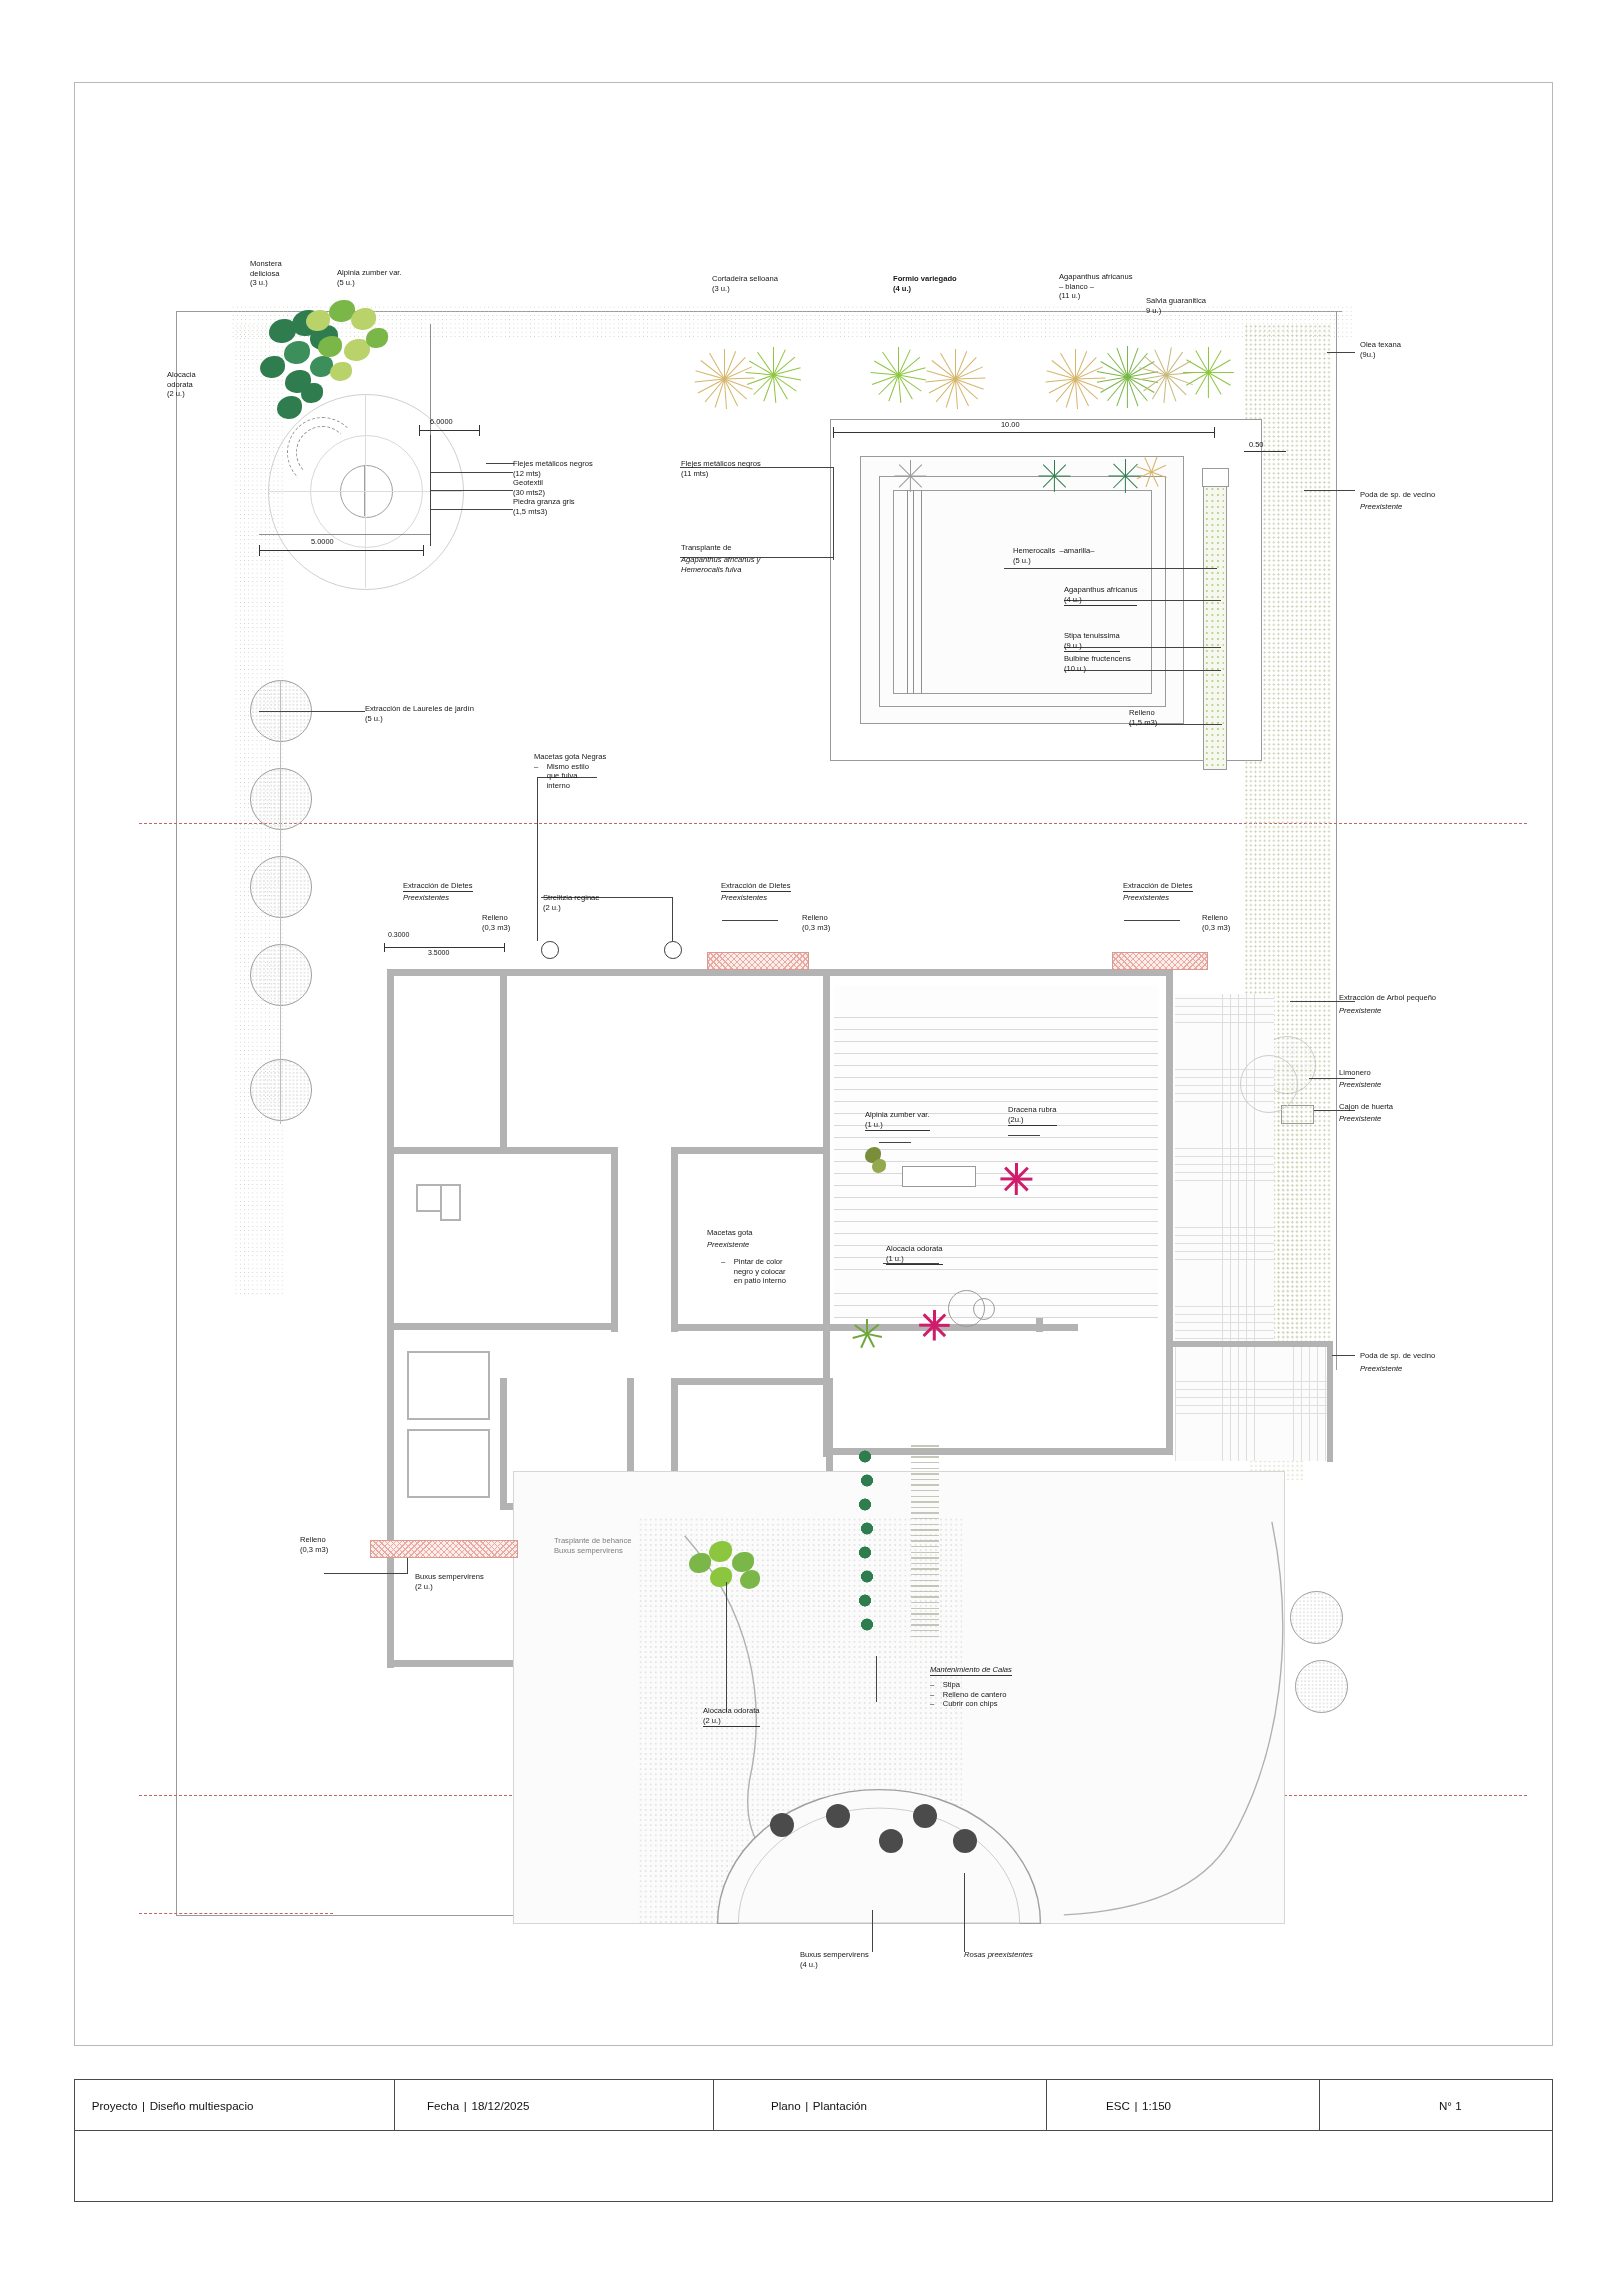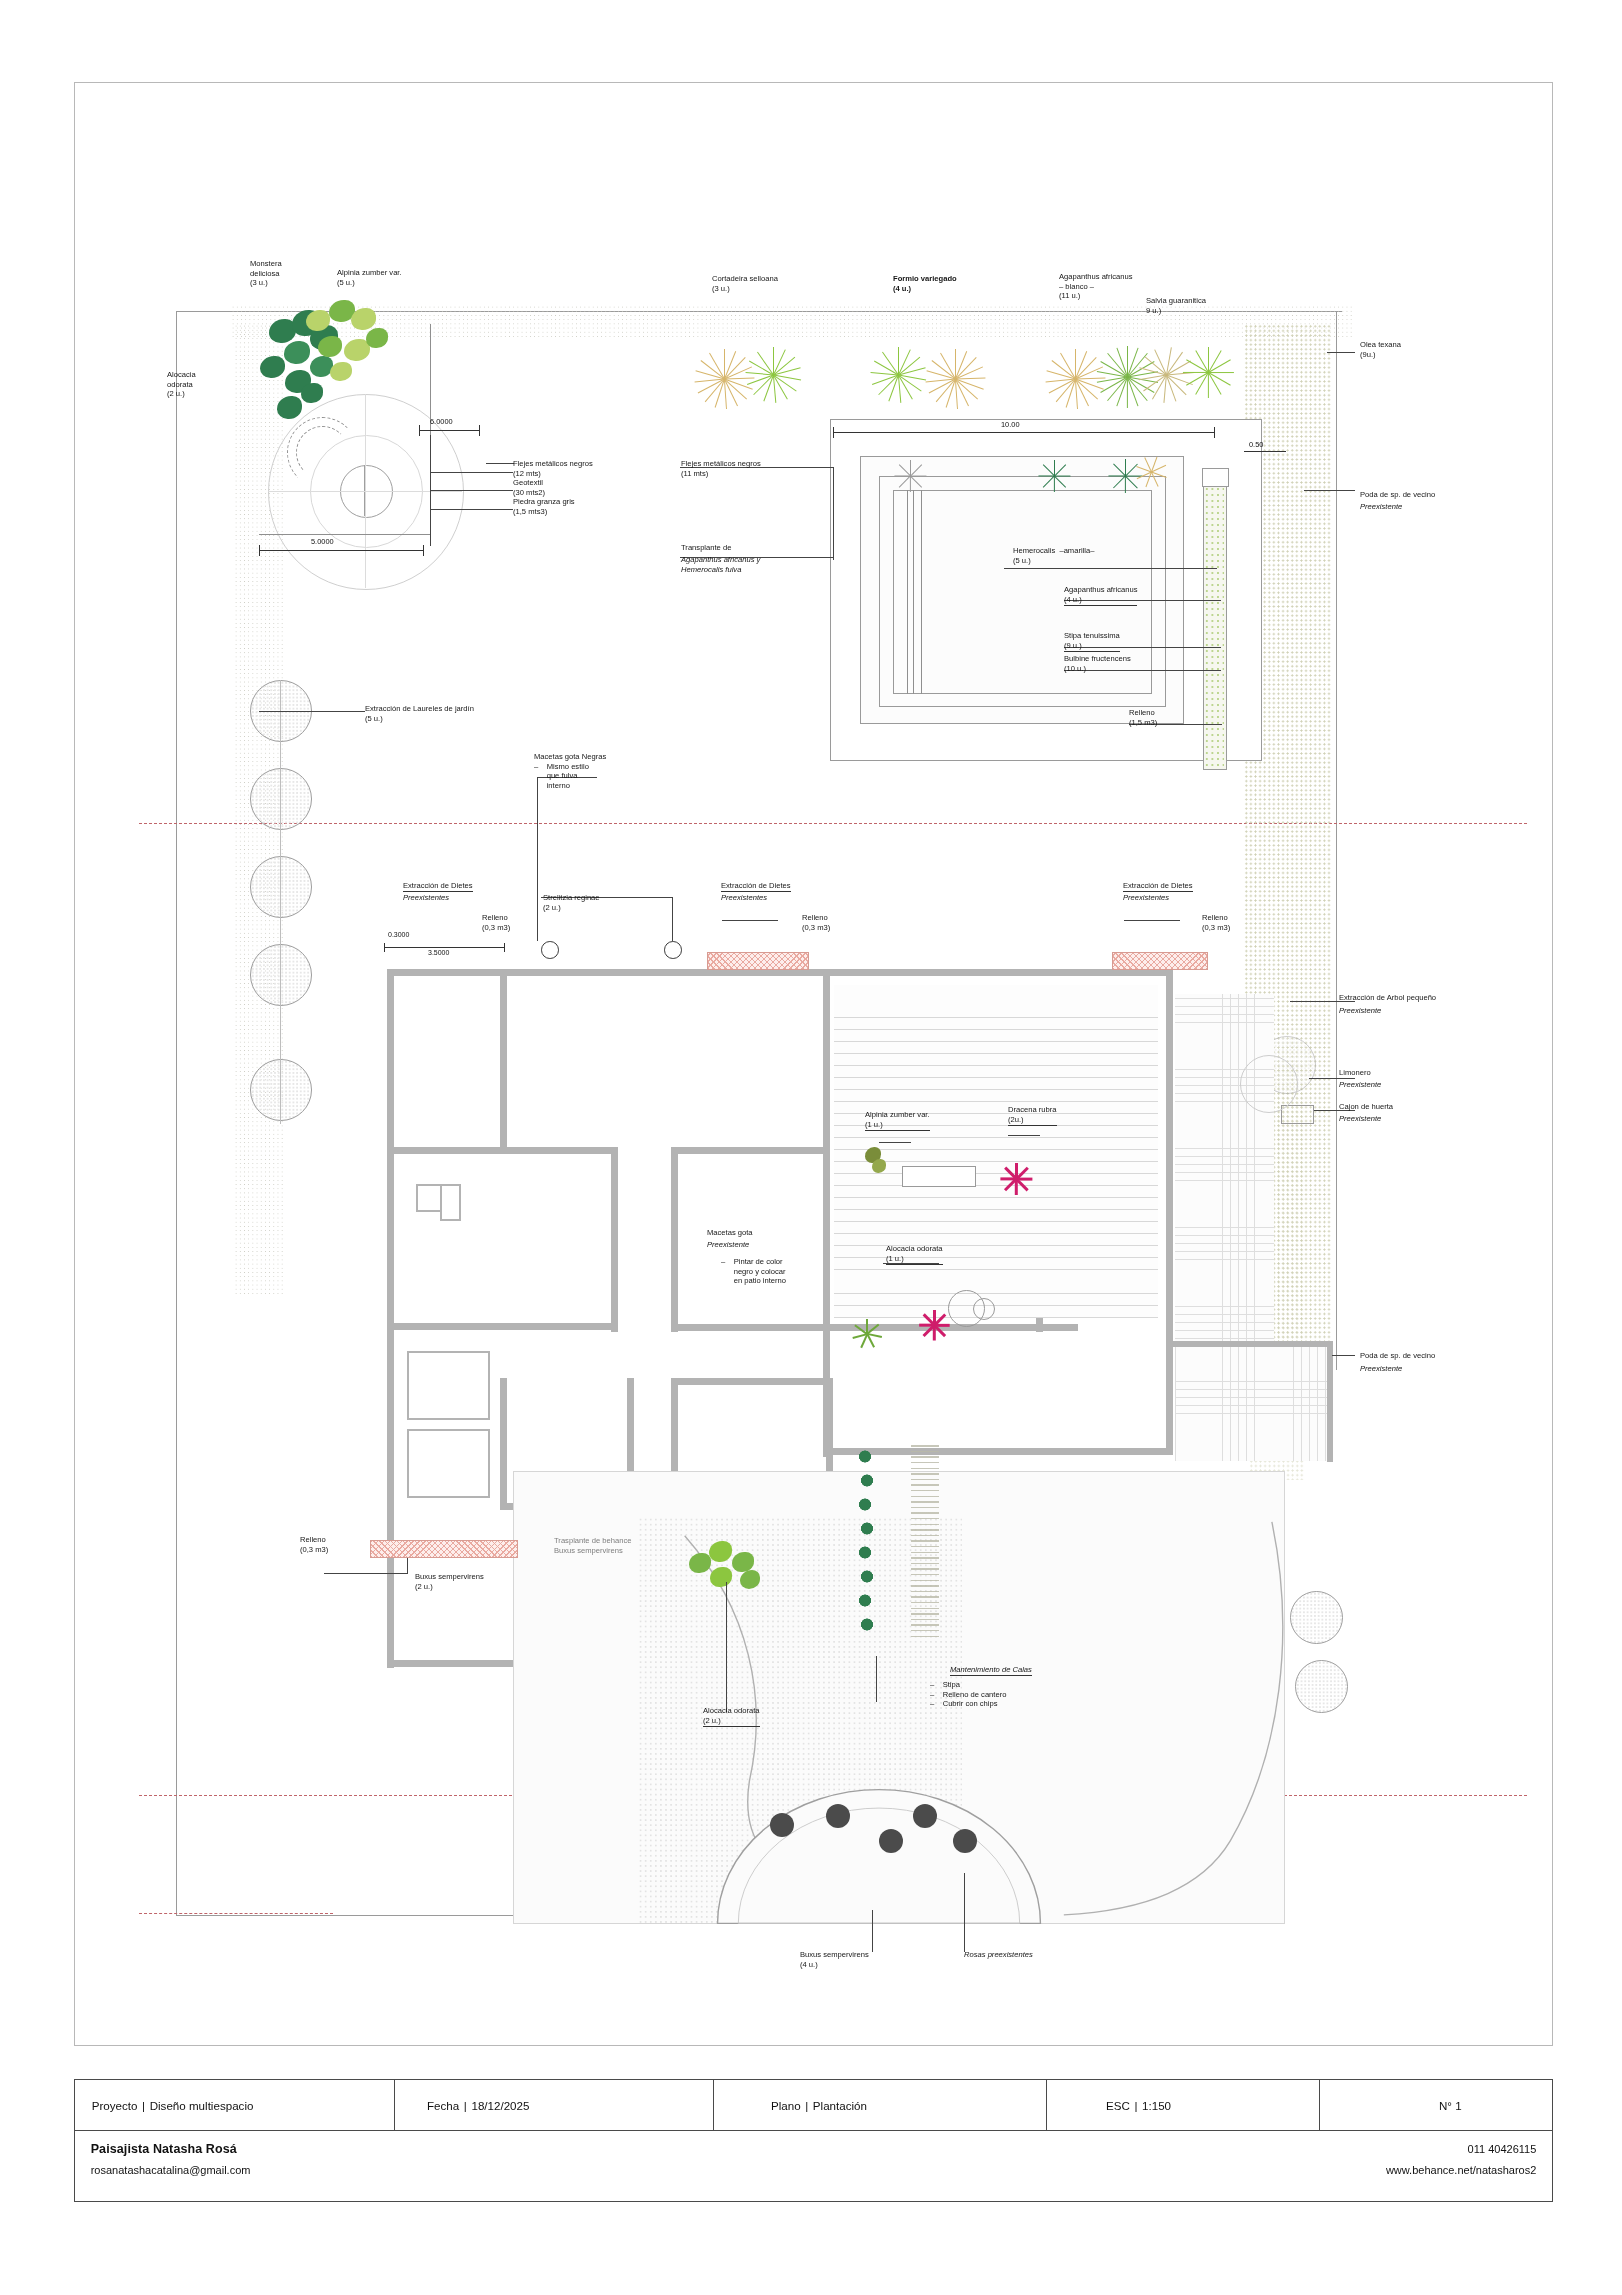--- a/index.html
+++ b/index.html
@@ -609,21 +609,21 @@
 
   <div class="note" style="left:300px;top:1535px;">Relleno
 (0,3 m3)</div>
   <div class="note" style="left:554px;top:1536px;color:#7d7d7d;">Trasplante de behance
 Buxus sempervirens</div>
   <div class="note" style="left:415px;top:1572px;">Buxus sempervirens
 (2 u.)</div>
   <div class="note underline-note" style="left:703px;top:1706px;">Alocacia odorata
 (2 u.)</div>
 
-  <div class="note ital underline-note" style="left:930px;top:1665px;margin-left:20px;">Mantenimiento de Calas</div>
+  <div class="note ital underline-note" style="left:930px;top:1665px;">Mantenimiento de Calas</div>
   <div class="note" style="left:930px;top:1680px;">–    Stipa
 –    Relleno de cantero
 –    Cubrir con chips</div>
 
   <div class="note" style="left:800px;top:1950px;">Buxus sempervirens
 (4 u.)</div>
   <div class="note ital" style="left:964px;top:1950px;">Rosas preexistentes</div>
 
   <div id="title-block">
     <div id="tb-row1">
@@ -648,22 +648,16 @@
       <div class="tb-cell" style="left:1031px;width:194px;">
         <span class="lab">ESC</span>
         <span class="sep">|</span>
         <span class="val">1:150</span>
       </div>
       <div class="tb-div" style="left:1244px;"></div>
       <div class="tb-cell" style="left:1364px;width:111px;">
         <span class="val">N° 1</span>
       </div>
     </div>
-    <div id="tb-row2">
-      <div id="tb-brand">Paisajista Natasha Rosá</div>
-      <div id="tb-mail">rosanatashacatalina@gmail.com</div>
-      <div id="tb-phone">011 40426115</div>
-      <div id="tb-web">www.behance.net/natasharos2</div>
-    </div>
   </div>
 
 </div>
 
 
 </body></html>

